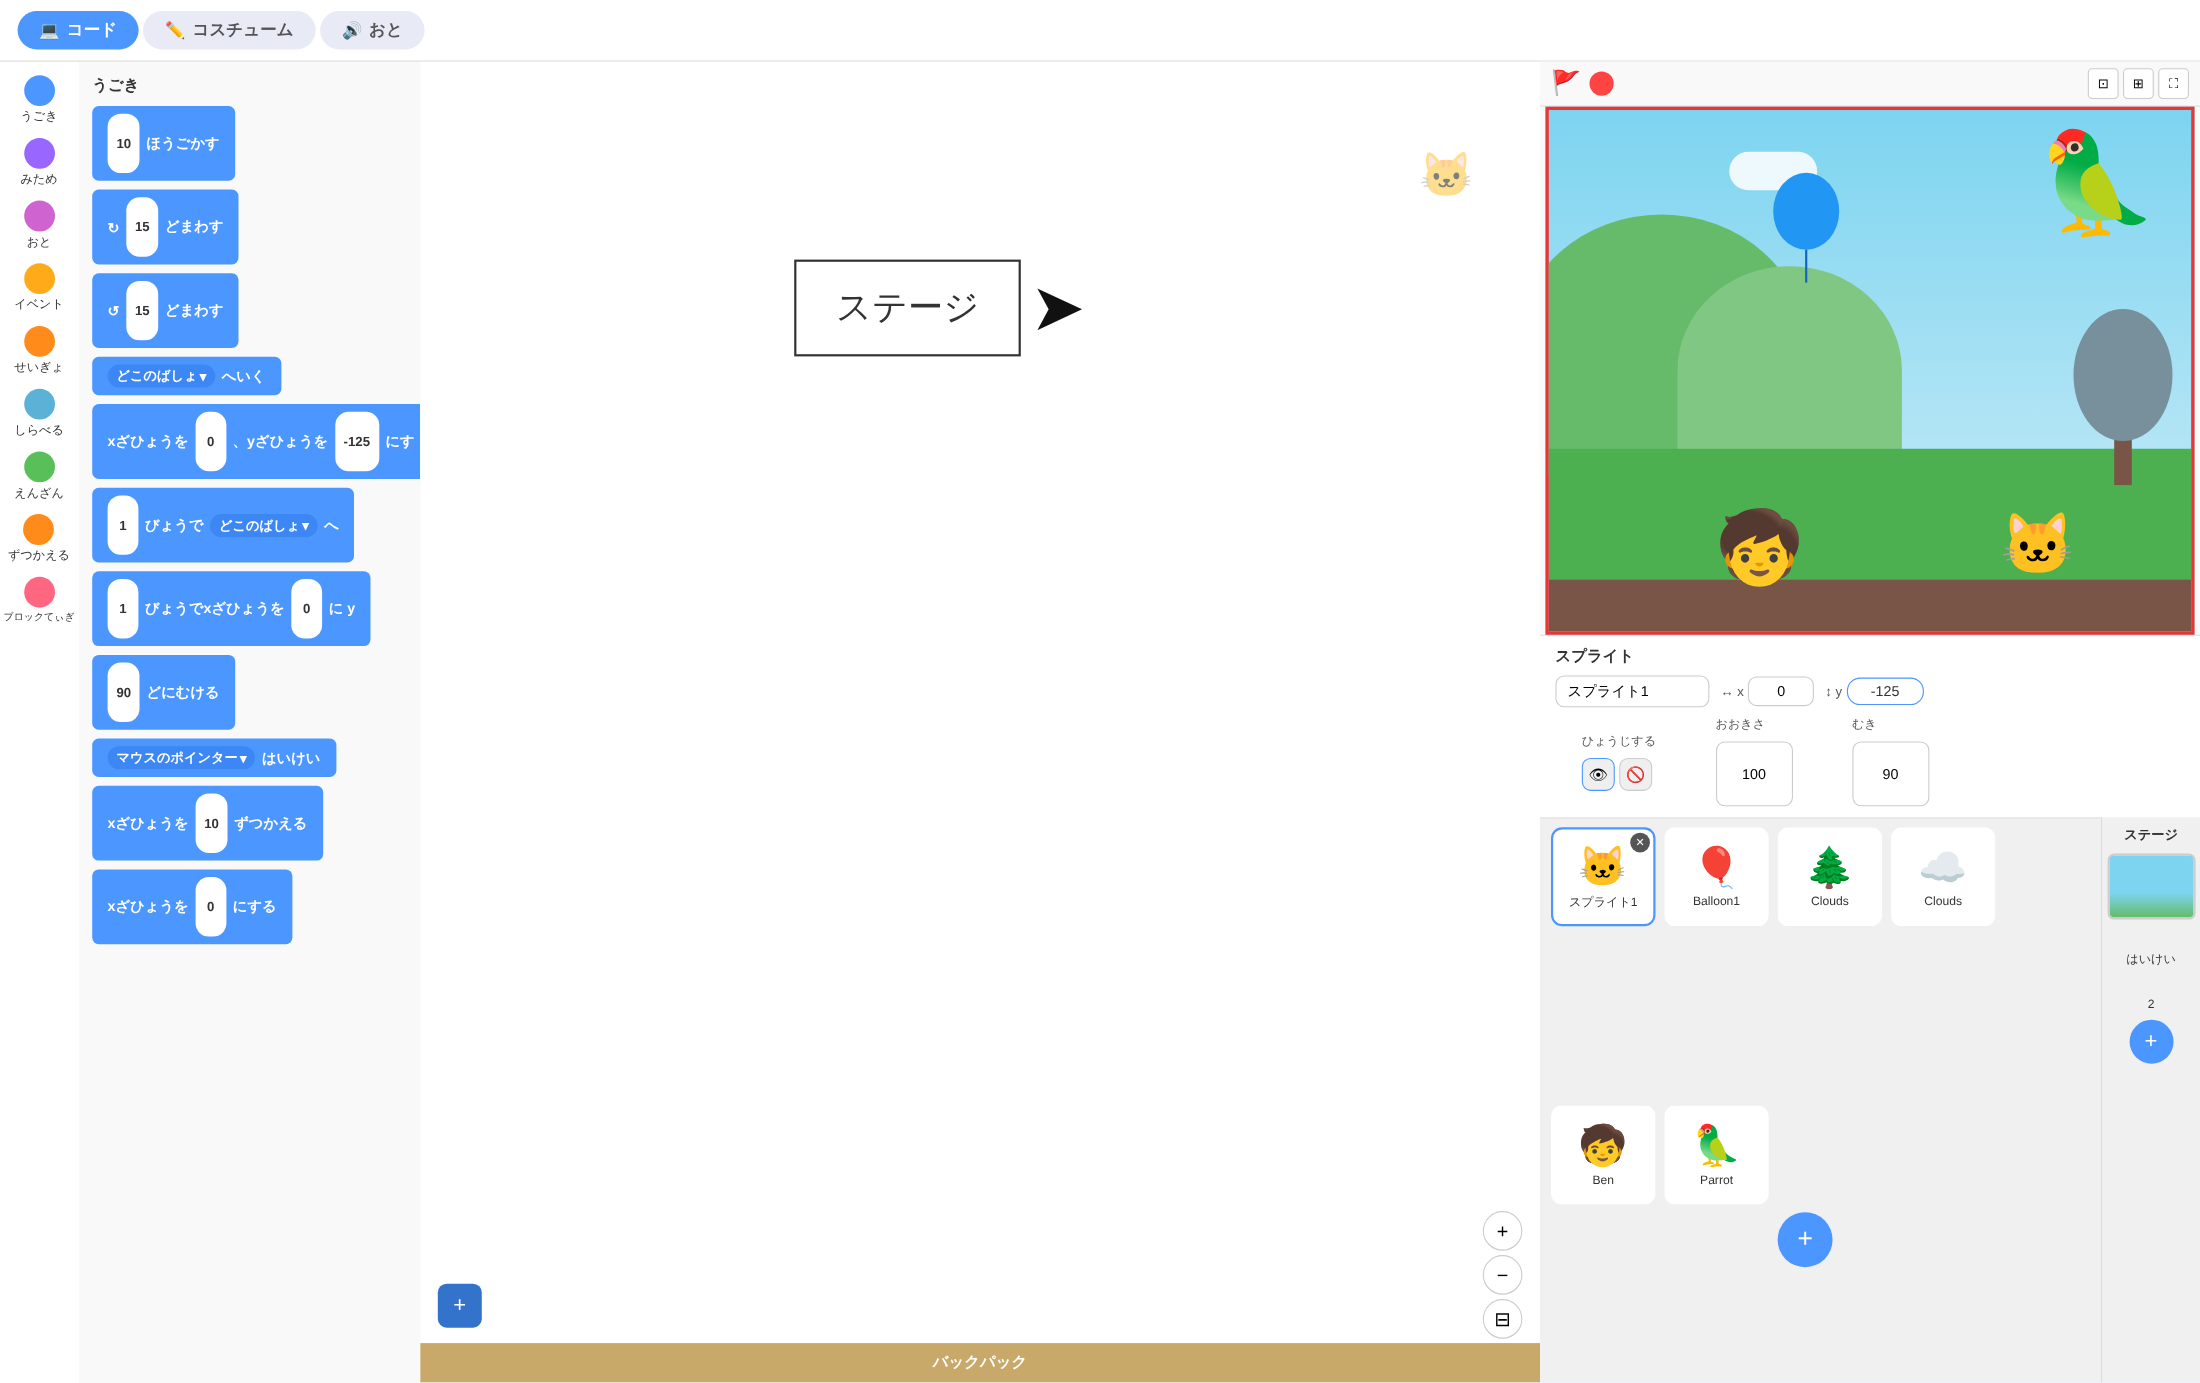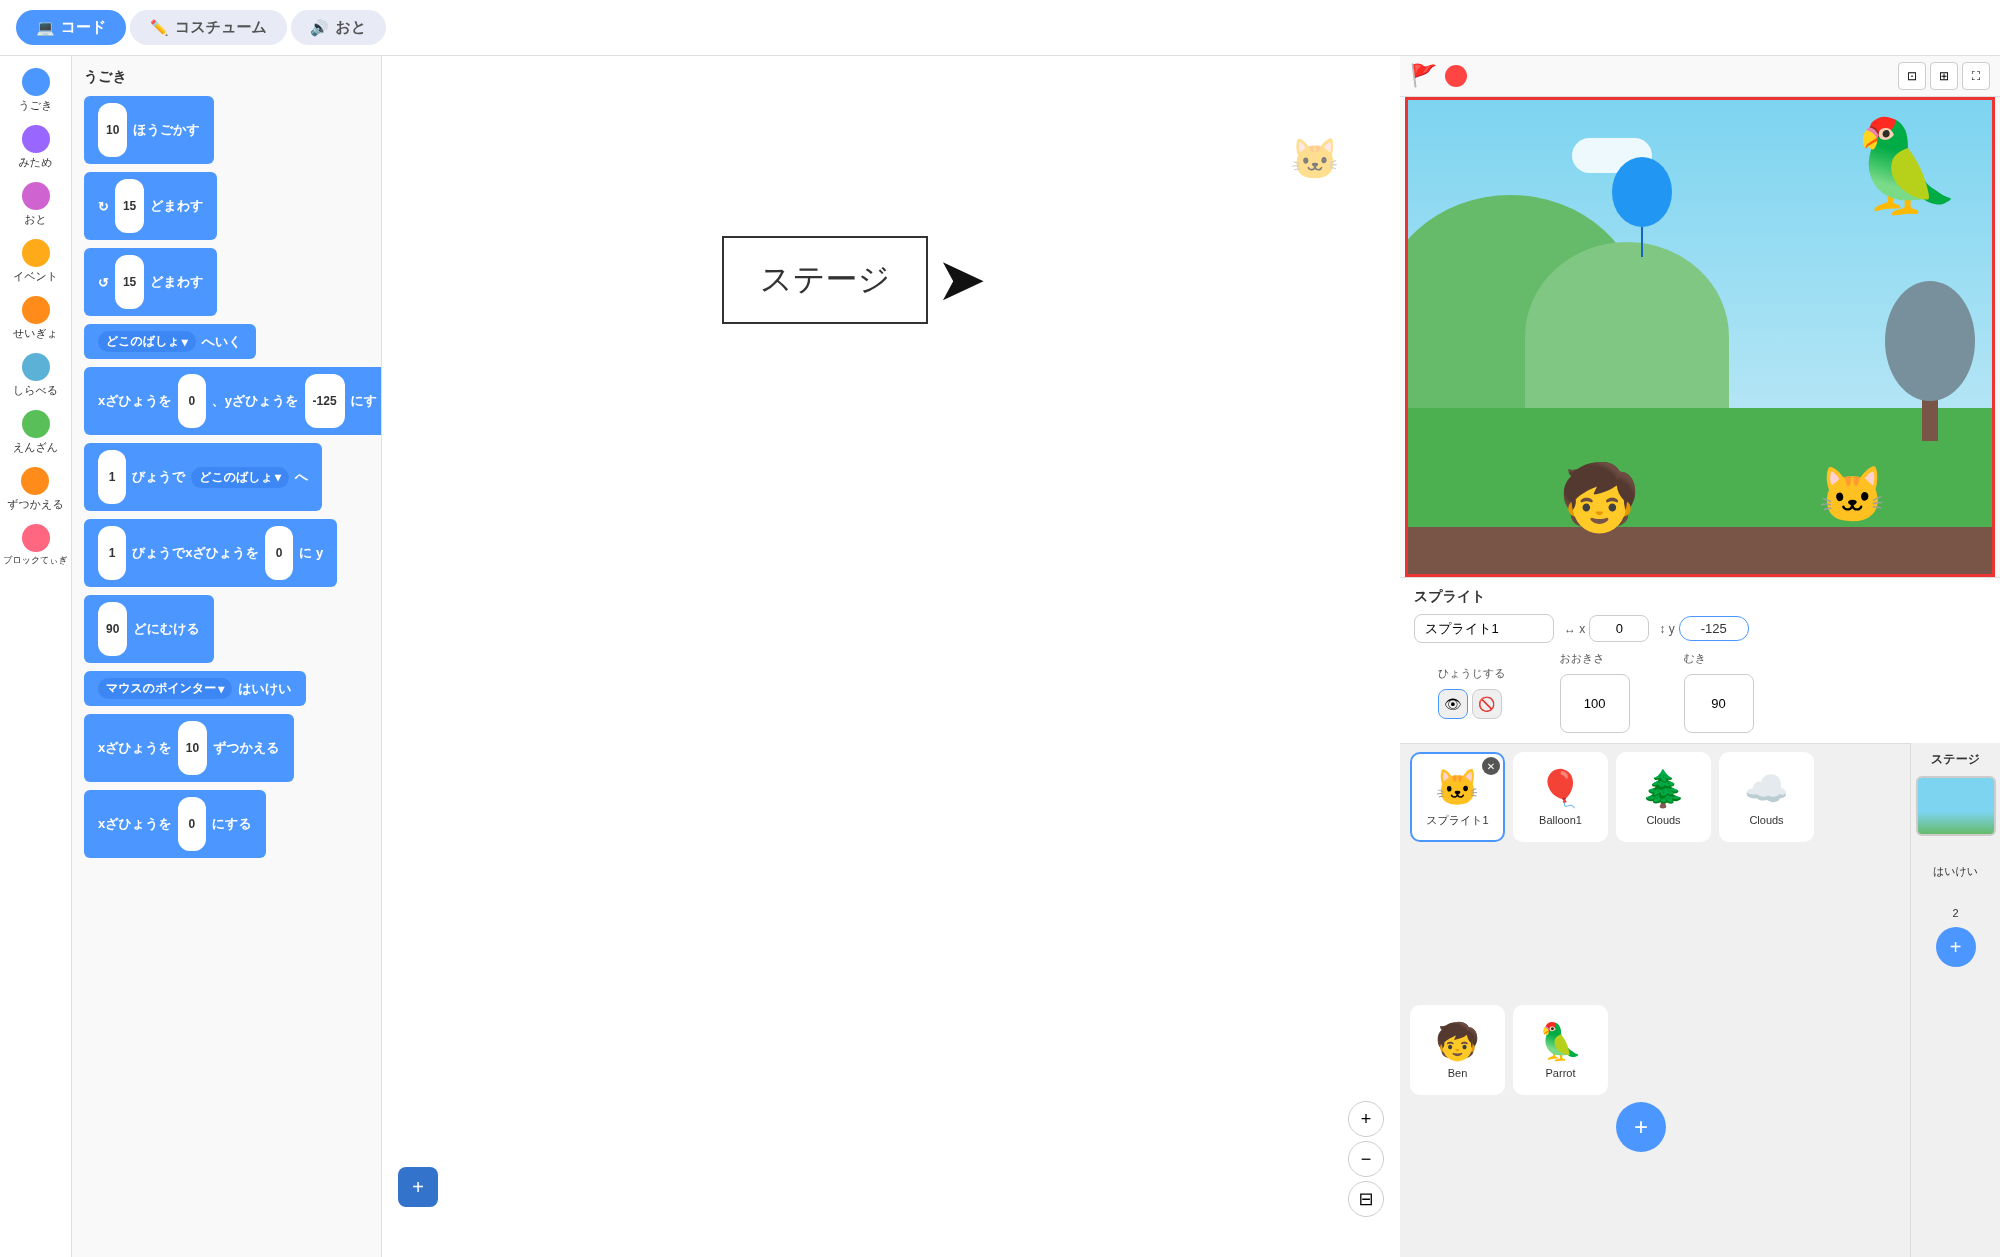--- a/index.html
+++ b/index.html
@@ -269,20 +269,23 @@
         <span>ステージ</span>
       </div>
       <span class="arrow">➤</span>
     </div>
     <div class="scratch-cat-hint">🐱</div>
     <div class="zoom-controls">
       <button class="zoom-btn">+</button>
       <button class="zoom-btn">−</button>
       <button class="zoom-btn">⊟</button>
     </div>
+    <div class="backpack-bar">
+      <span>バックパック</span>
+    </div>
     <div class="add-block-btn">
       <span style="color:#fff;font-size:20px;">+</span>
     </div>
   </div>
 
   <div class="right-panel">
 
     <div class="stage-controls">
       <span class="green-flag">🚩</span>
       <div class="red-circle"></div>

